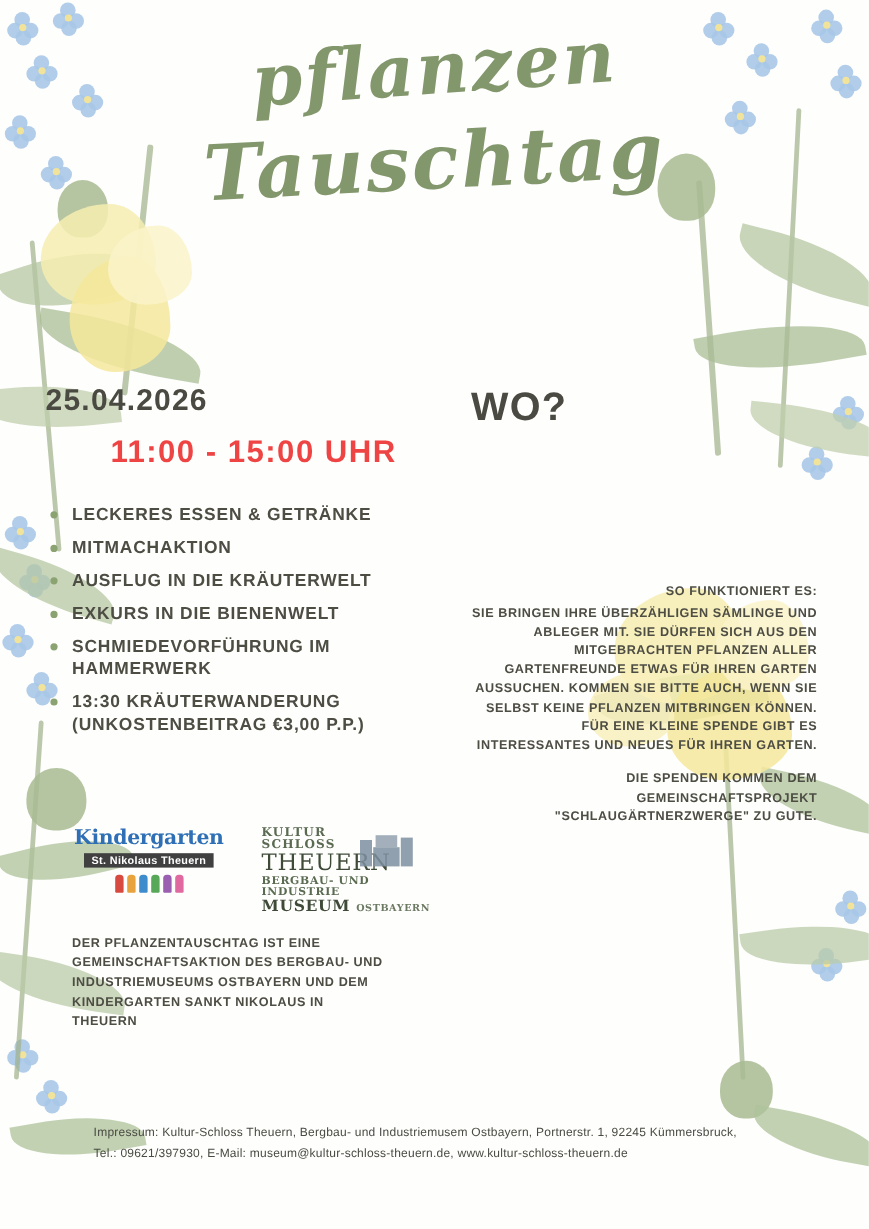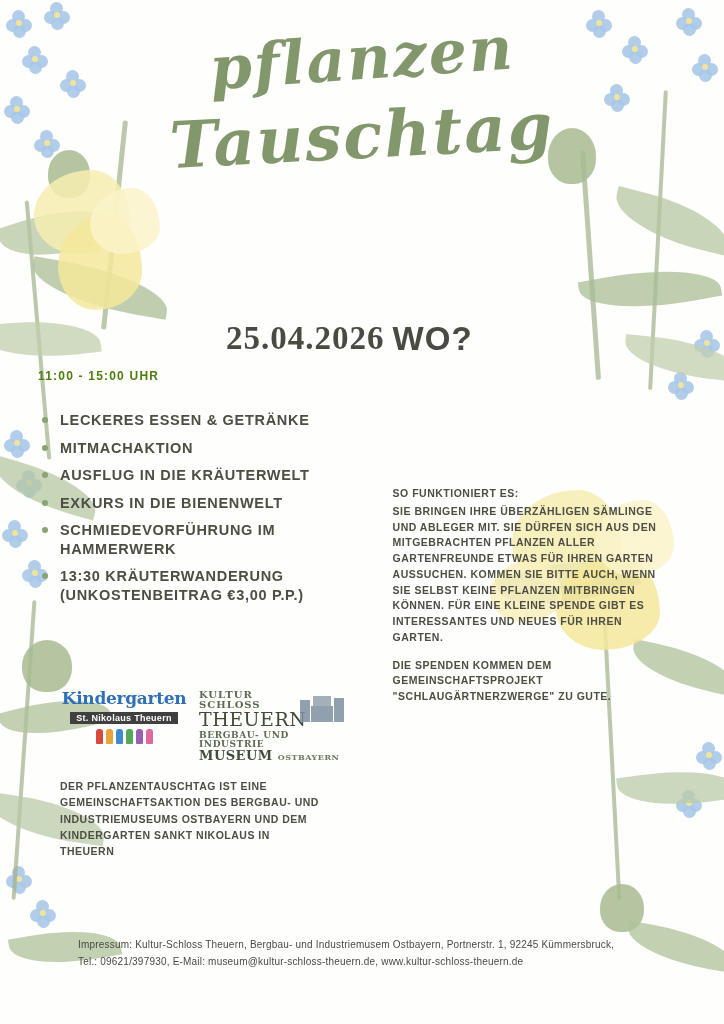--- a/index.html
+++ b/index.html
@@ -105,33 +105,33 @@
     z-index: 5;
   }
   .cols {
     display: flex;
     align-items: flex-start;
   }
   .col-left { width: 352px; }
   .col-right { width: 300px; padding-left: 8px; }
 
   .date {
-    font-family: Liberation Serif, serif;
-    font-weight: 700;
-    font-size: 33px;
+    font-family: Liberation Sans, sans-serif;
+    font-weight: 700;
+    font-size: 25px;
     letter-spacing: 1px;
     color: #4a4a42;
-    text-align: right;
   }
   .time {
     font-weight: 700;
-    font-size: 12px;
+    font-size: 26px;
     letter-spacing: 1.2px;
-    color: #4d7c0f;
+    color: #ef4444;
     margin-top: 12px;
+    text-align: center;
   }
   .wo {
     font-weight: 700;
     font-size: 33px;
     letter-spacing: 1px;
     color: #4a4a42;
   }
 
   ul.bullets {
     list-style: none;
@@ -170,30 +170,30 @@
 
   .howto {
     margin-top: 128px;
     font-weight: 700;
     font-size: 10.5px;
     letter-spacing: .5px;
     line-height: 1.5;
     color: #4d4d44;
     text-transform: uppercase;
   }
-  .howto p { margin: 0 17px 12px 0; }
+  .howto p { margin: 0 7px 12px 0; text-align: right; }
 
   
   .logos {
     position: absolute;
     left: 60px;
     top: 690px;
     display: flex;
     align-items: flex-start;
-    gap: 11px;
+    gap: 30px;
     z-index: 6;
   }
   .logo-kiga {
     width: 128px;
     text-align: center;
     position: relative;
   }
   .logo-kiga .kg-word {
     font-family: "DejaVu Serif", serif;
     font-weight: 700;

